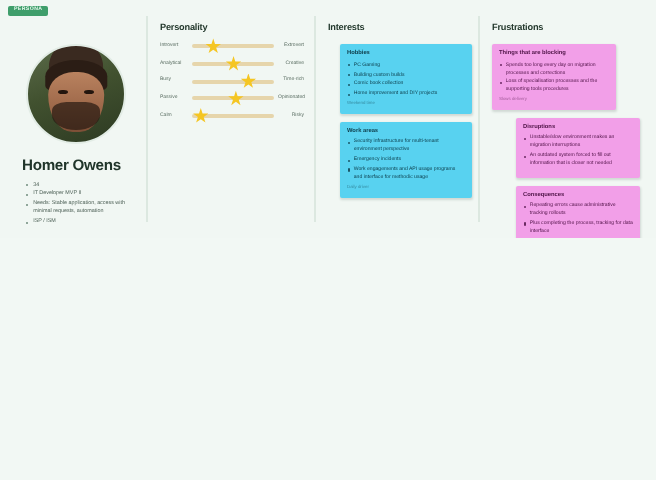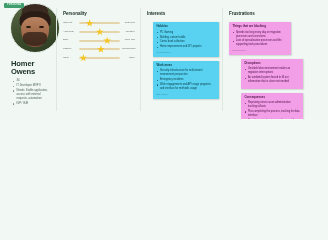--- a/index.html
+++ b/index.html
@@ -35,22 +35,22 @@
     letter-spacing: .2px;
     padding: 1.4px 3px;
     border-radius: 1px;
     line-height: 1;
     z-index: 5;
     font-weight: bold;
   }
 
   
   .col-profile {
-    width: 57px;
-    padding: 1px 8px 6px 10px;
+    width: 74px;
+    padding: 20px 8px 6px 10px;
     position: relative;
   }
   .col-profile::after {
     content: "";
     position: absolute;
     right: 0; top: 8px; bottom: 8px;
     width: 1px;
     background: #dce8e0;
   }
 

